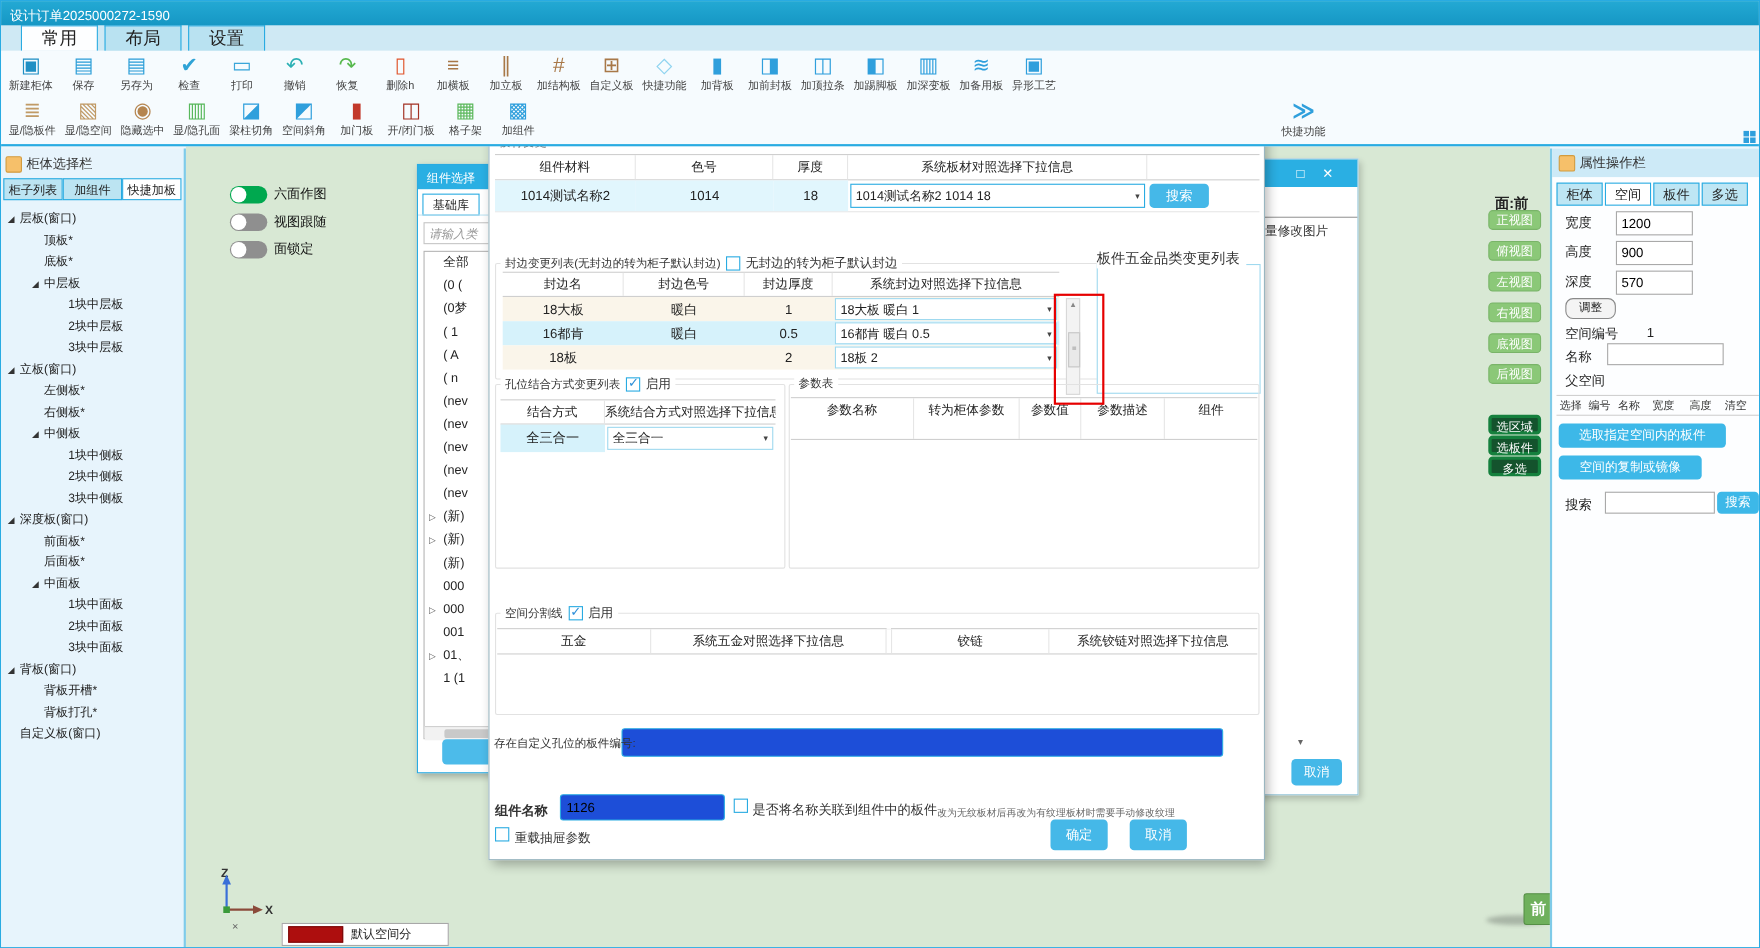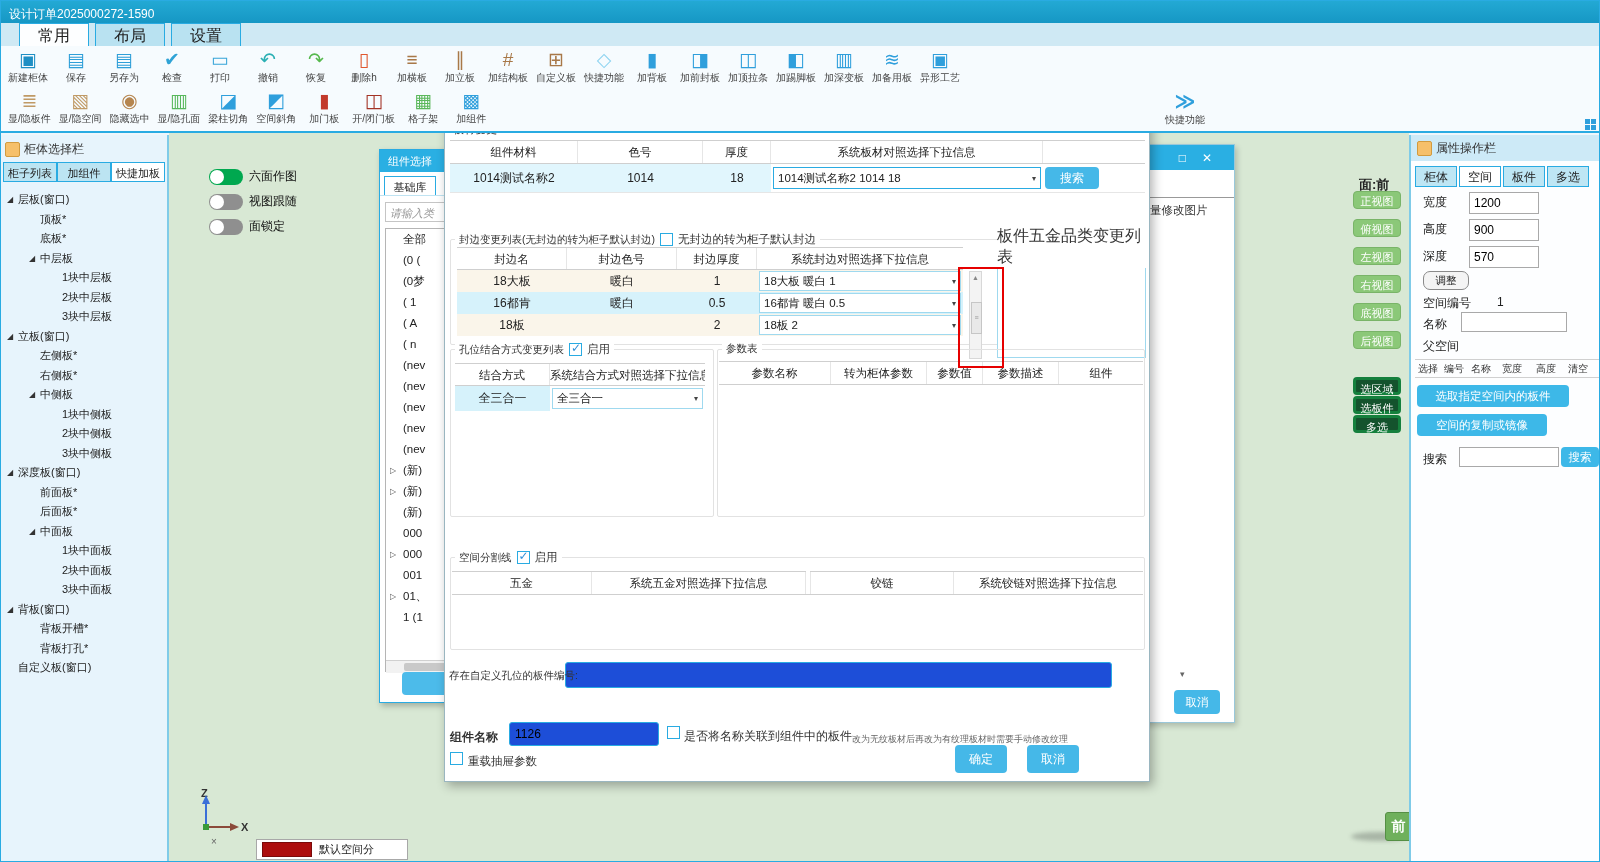--- a/index.html
+++ b/index.html
@@ -746,21 +746,21 @@
               </div>
             </div>
           </div>
         </div>
       <div class="vscroll">
         <div class="up">▲</div>
         <div class="thumb">≡</div>
       </div>
       <div class="red-rect"></div>
 
-      <span class="sec-label" style="left:552px;top:107px;font-size:16px">板件五金品类变更列表</span>
+      <span class="sec-label" style="left:552px;top:107px;font-size:13px">板件五金品类变更列表</span>
       <div class="hwbox" style="top:121px;height:116px"></div>
 
       <div class="grp" style="left:5px;top:230px;width:264px;height:168px">
         <div class="glab">
           <span>孔位结合方式变更列表</span>
           <span class="cb checked"></span>
           <span class="big">启用</span>
         </div>
       </div>
       <div class="thead" style="left:10px;top:244px;width:250px;height:23px;line-height:22px">
@@ -775,21 +775,21 @@
             <span class="ar">▾</span>
           </div>
         </div>
       </div>
 
       <div class="grp" style="left:272px;top:230px;width:428px;height:168px">
         <div class="glab">
           <span>参数表</span>
         </div>
       </div>
-      <div class="thead" style="left:274px;top:242px;width:424px;height:24px;line-height:23px">
+      <div class="thead" style="left:274px;top:242px;width:424px;height:39px;line-height:23px">
         <div class="c" style="width:112px">参数名称</div>
         <div class="c" style="width:96px">转为柜体参数</div>
         <div class="c" style="width:56px">参数值</div>
         <div class="c" style="width:76px">参数描述</div>
         <div class="c" style="width:84px;border-right:none">组件</div>
       </div>
 
       <div class="grp" style="left:5px;top:438px;width:695px;height:93px">
         <div class="glab">
           <span>空间分割线</span>

